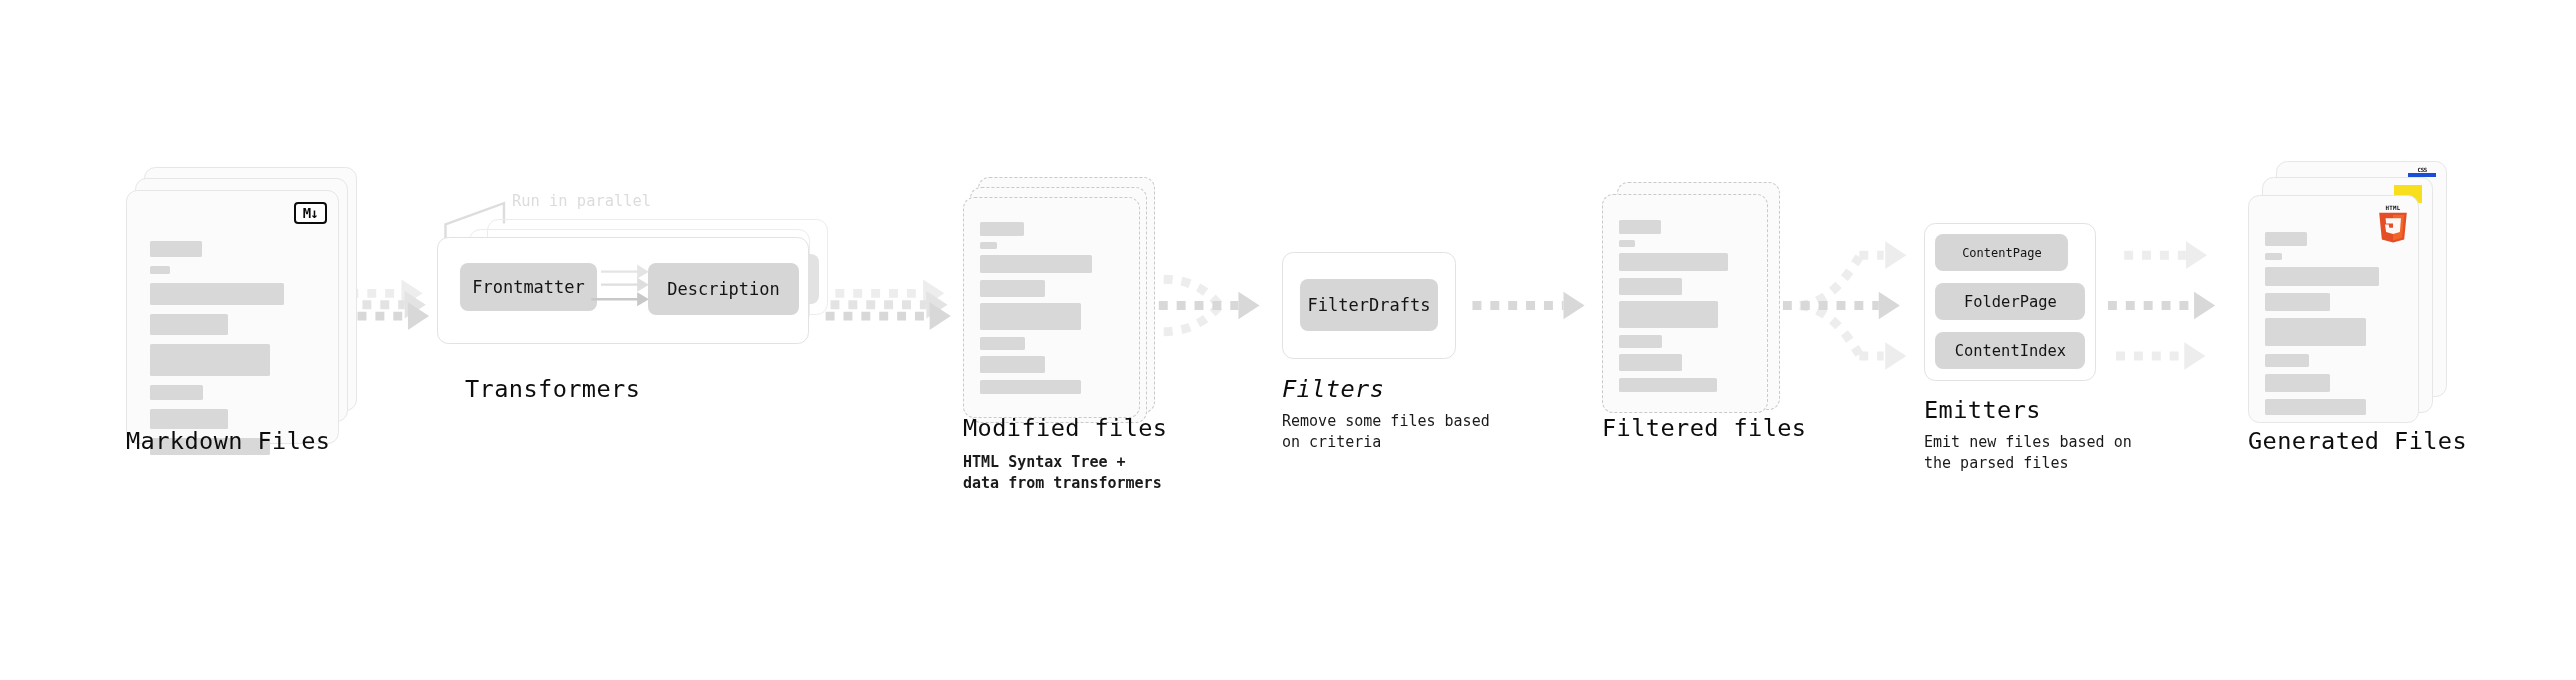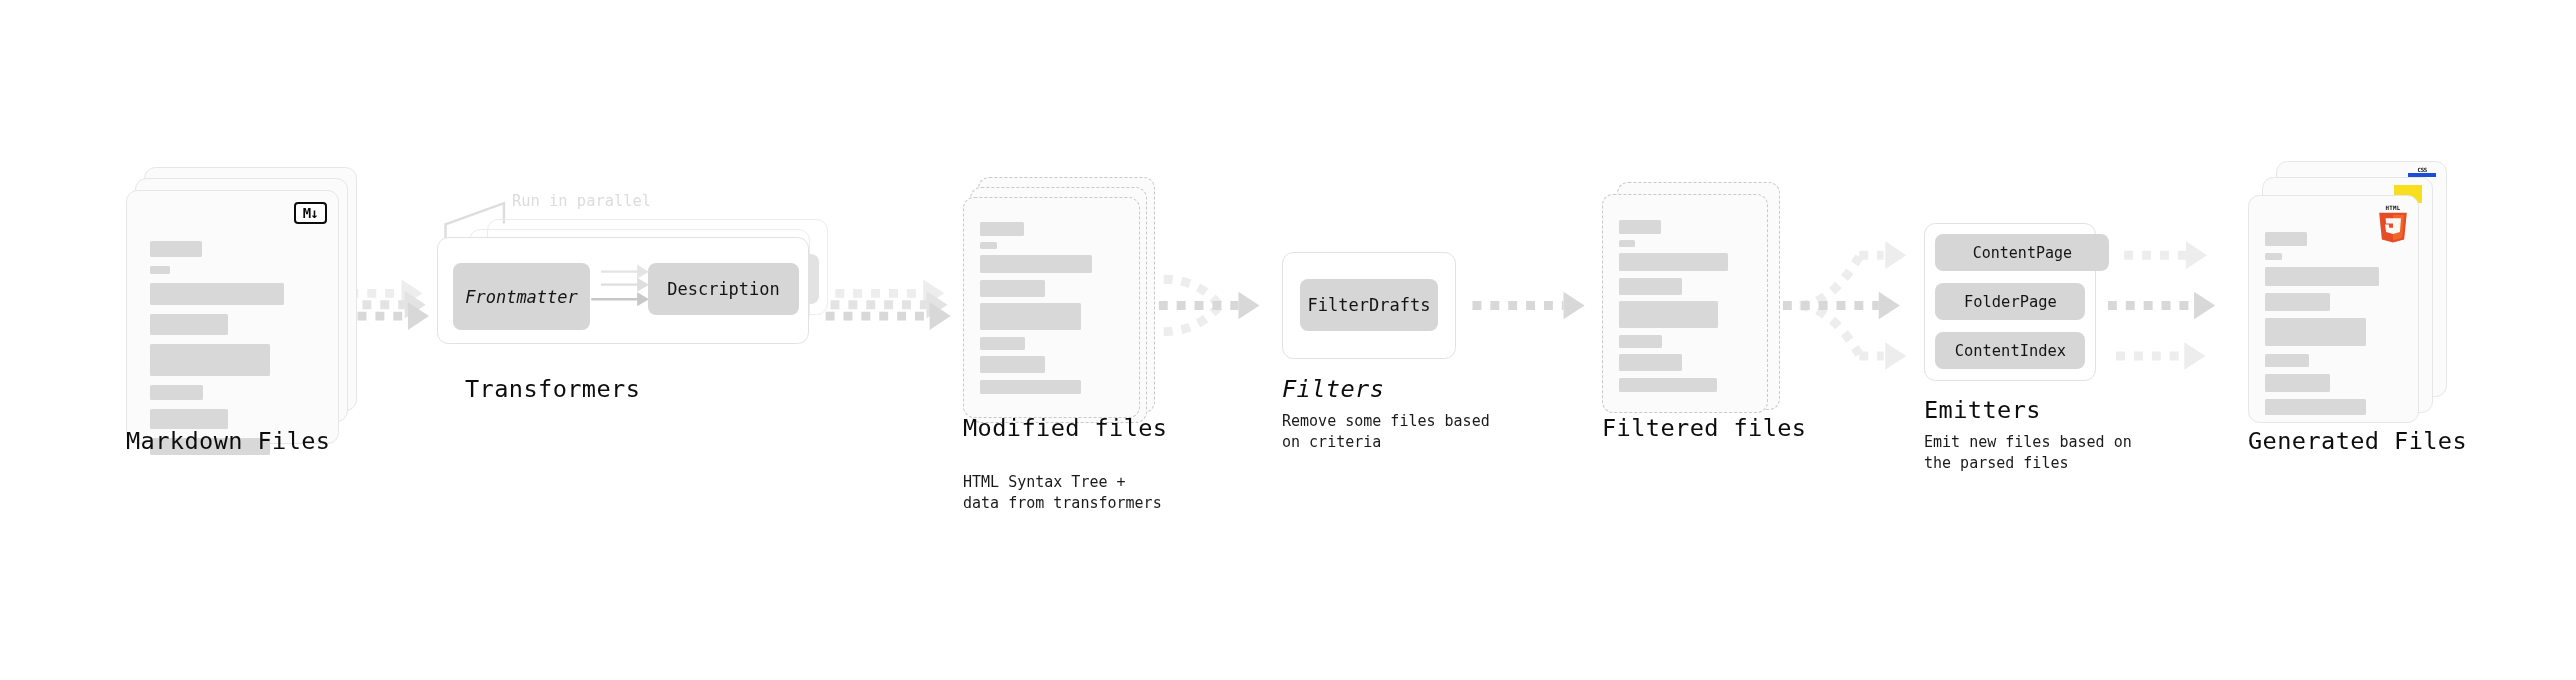--- a/index.html
+++ b/index.html
@@ -238,21 +238,21 @@
     <div class="panel ghost" style="left:42px;  top:24.4px; width:341px; height:96px;"></div>
     <div class="panel ghost" style="left:24.4px;  top:34px; width:341px; height:96px;"></div>
 
     <div class="chip faded2" style="left:57px;  top:49px;  width:130px; height:50px;"></div>
     <div class="chip faded1" style="left:70px;  top:59px;  width:130px; height:50px;"></div>
     <div class="chip faded2" style="left:234px; top:49px;  width:130px; height:50px;"></div>
     <div class="chip faded1" style="left:244px; top:59px;  width:130px; height:50px;"></div>
 
     <div class="panel" style="left:-8.1px; top:42px; width:372px; height:107px;"></div>
 
-    <div class="chip" style="left:8px;  top:68px; width:137px; height:67px;font-style:italic;">
+    <div class="chip" style="left:15px;  top:68px; width:137px; height:48px;">
       <span>Frontmatter</span>
     </div>
     <div class="chip" style="left:203px; top:68px; width:151px; height:52px;">
       <span>Description</span>
     </div>
 
     <svg width="65" height="49" style="position:absolute; left:156px; top:70px;" viewBox="0 0 80 60">
       <g stroke="#e4e4e4" stroke-width="3" fill="#e4e4e4">
         <line x1="0" y1="8" x2="46" y2="8"></line>
           <path d="M46,2 L56,8 L46,14 Z"></path>
@@ -281,21 +281,21 @@
           <div class="ln" style="width:65px; height:17px; margin-bottom:6.5px;"></div>
           <div class="ln" style="width:101px; height:27px; margin-bottom:6.5px;"></div>
           <div class="ln" style="width:45px; height:13px; margin-bottom:6.5px;"></div>
           <div class="ln" style="width:65px; height:17px; margin-bottom:6.5px;"></div>
           <div class="ln" style="width:101px; height:14.6px; margin-bottom:0;"></div>
         </div>
       </div>
     </div>
   </div>
   <div class="title" style="left:963px; top:414px;">Modified files</div>
-  <div class="subtitle" style="left:963px; top:472px;">HTML Syntax Tree +
+  <div class="subtitle" style="left:963px; top:452px;font-weight:bold;">HTML Syntax Tree +
 data from transformers</div>
 
   <div class="node" style="left:1282px; top:252px;">
     <div class="panel" style="left:0; top:0; width:174px; height:107px;"></div>
     <div class="chip" style="left:18px; top:27px; width:138px; height:52px;">
       <span>FilterDrafts</span>
     </div>
   </div>
   <div class="title" style="left:1282px; top:375px;font-style:italic;">Filters</div>
   <div class="subtitle" style="left:1282px; top:411px;">Remove some files based
@@ -315,21 +315,21 @@
           <div class="ln" style="width:63px; height:17px; margin-bottom:6.5px;"></div>
           <div class="ln" style="width:98px; height:14.6px; margin-bottom:0;"></div>
         </div>
       </div>
     </div>
   </div>
   <div class="title" style="left:1602px; top:414px;">Filtered files</div>
 
   <div class="node" style="left:1924px; top:223px;">
     <div class="panel" style="left:0; top:0; width:172px; height:158px;"></div>
-    <div class="chip" style="left:11.4px; top:11.4px; width:174px; height:37px; font-size:15px;">
+    <div class="chip" style="left:11.4px; top:11.4px; width:133px; height:37px; font-size:12px;">
       <span>ContentPage</span>
     </div>
     <div class="chip" style="left:11.4px; top:60px; width:150px; height:37px; font-size:15.4px;">
       <span>FolderPage</span>
     </div>
     <div class="chip" style="left:11.4px; top:109px; width:150px; height:37px; font-size:15.4px;">
       <span>ContentIndex</span>
     </div>
   </div>
   <div class="title" style="left:1924px; top:396px;">Emitters</div>

